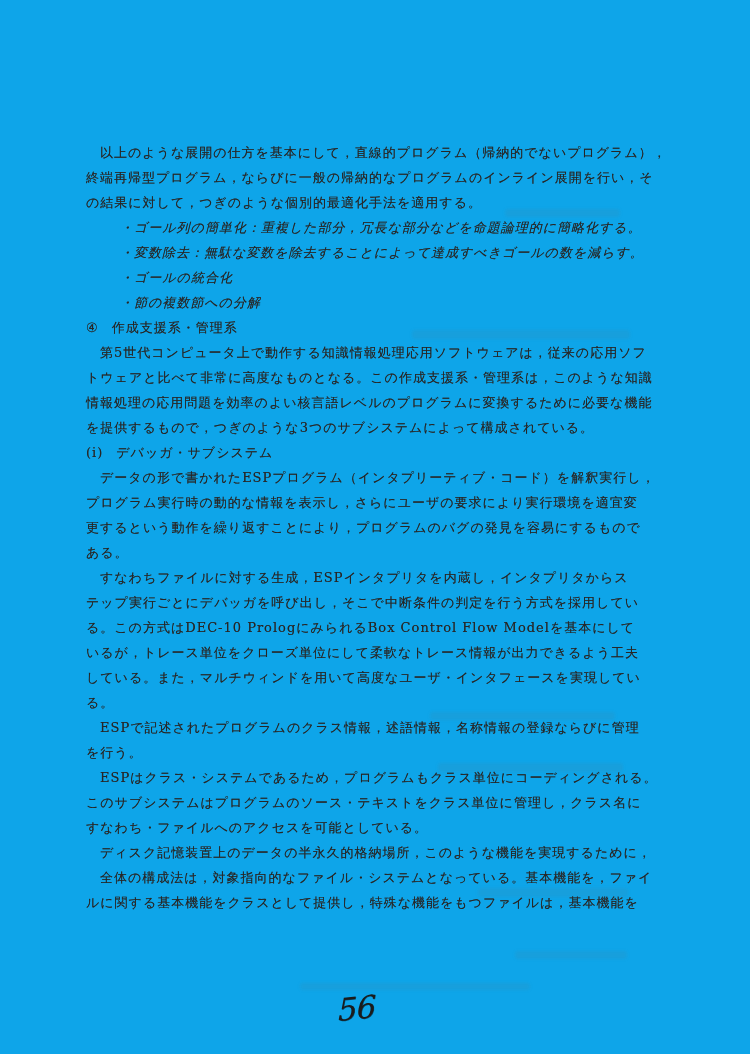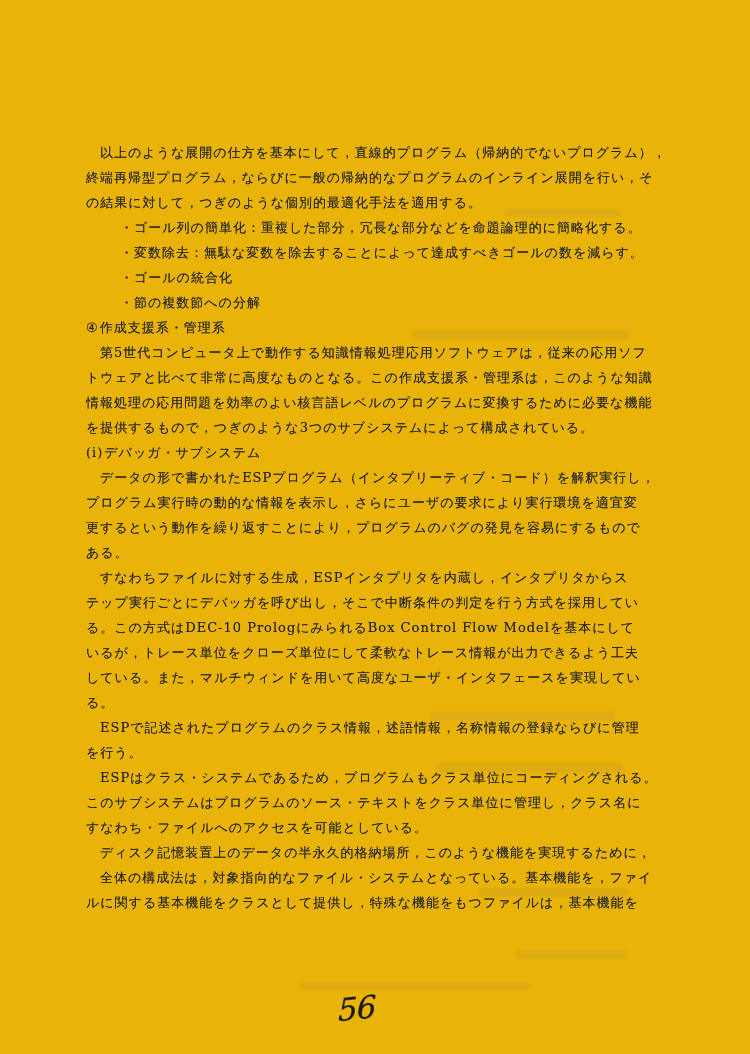--- a/index.html
+++ b/index.html
@@ -1,42 +1,42 @@
 <!DOCTYPE html>
 <html><head>
 <meta charset="utf-8">
 <style>
   html, body { margin: 0; padding: 0; background: #e8e8e8; }
   .page {
     position: relative;
     width: 750px;
     height: 1054px;
-    background: #eab308;
+    background: #0ea5e9;
     overflow: hidden;
     font-family: "DejaVu Serif", "Liberation Serif", serif;
     color: #262626;
   }
   .content {
     position: absolute;
     left: 86px;
     top: 140px;
     width: 570px;
   }
   .line {
     height: 25px;
     line-height: 25px;
     font-size: 13px;
     letter-spacing: 1px;
     white-space: nowrap;
     text-shadow: 0 0 0.6px rgba(50,50,50,0.65);
   }
   .p-first { text-indent: 14px; }
-  .bullet  { text-indent: 34px; }
+  .bullet  { text-indent: 34px; font-style: italic; }
   .heading .marker { display: inline-block; }
-  .heading .htitle { margin-left: 1px; }
+  .heading .htitle { margin-left: 13px; }
   .handwritten {
     position: absolute;
     left: 338px;
     top: 990px;
     font-family: "DejaVu Serif", "Liberation Serif", serif;
     font-style: italic;
     font-size: 31px;
     color: #1b1b1b;
     transform: rotate(-6deg) skewX(-6deg);
     letter-spacing: -1px;

